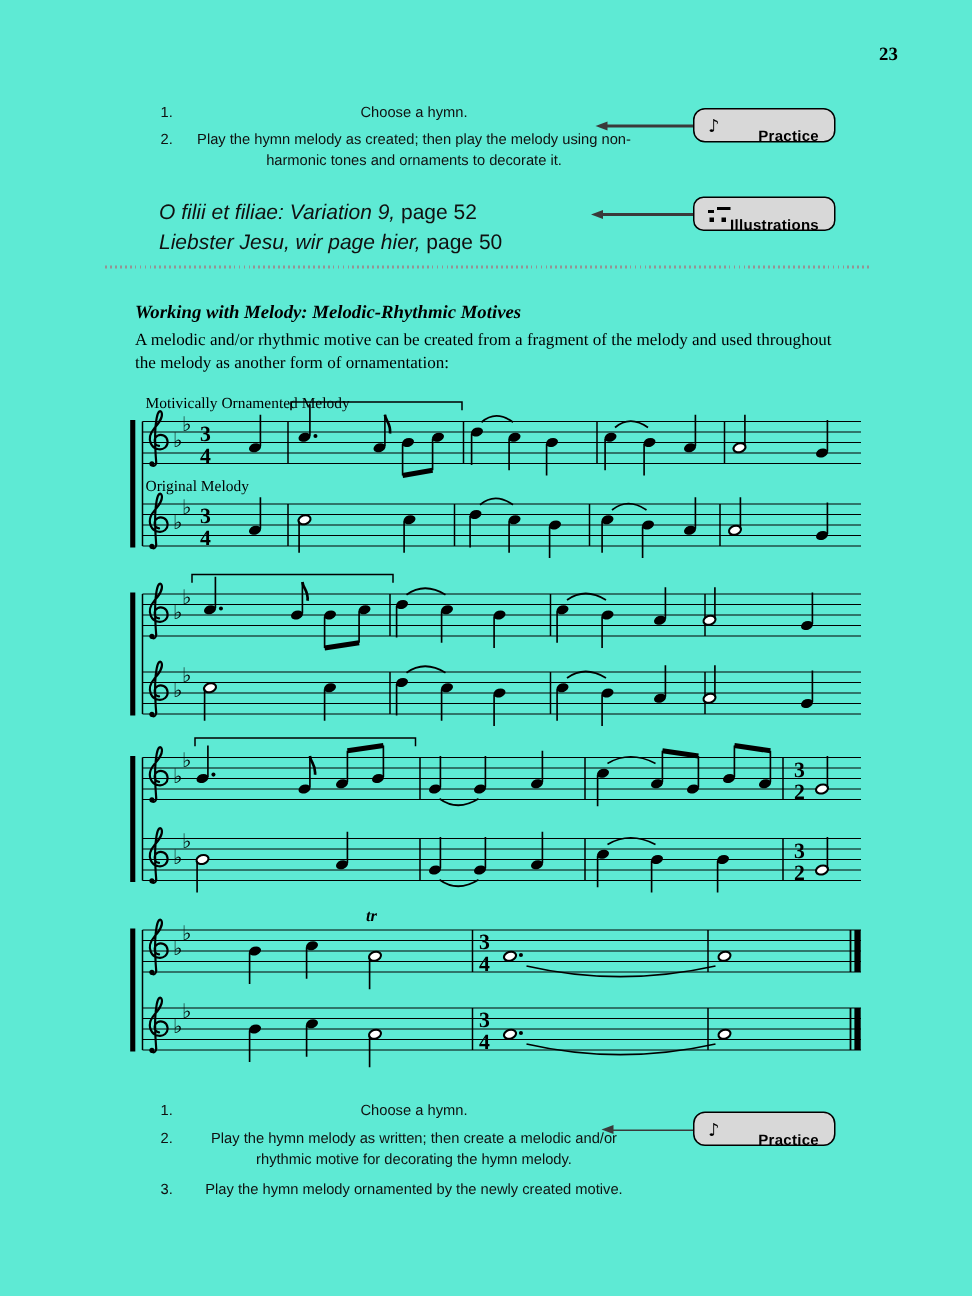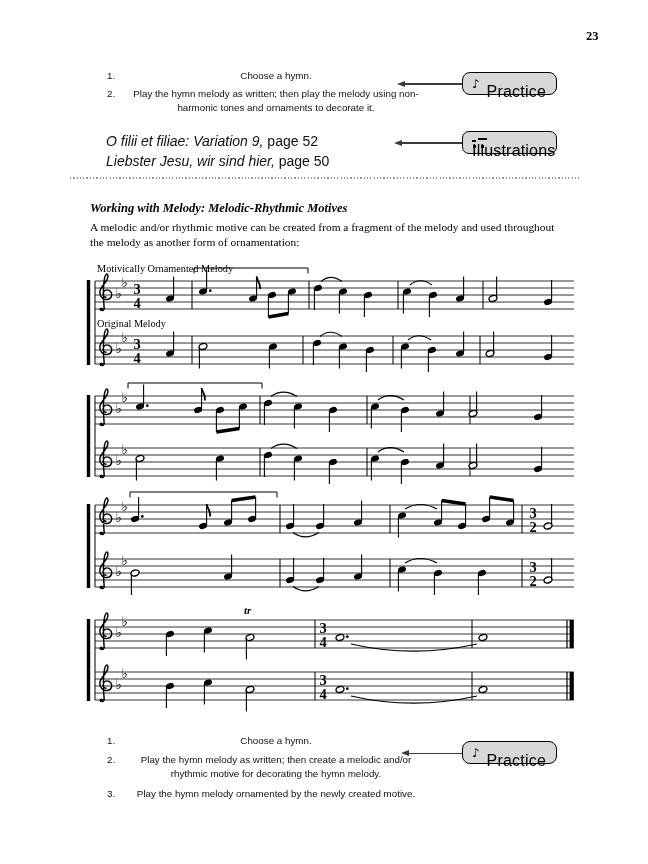--- a/index.html
+++ b/index.html
@@ -1,33 +1,33 @@
 <!DOCTYPE html>
 <html><head>
 <meta charset="utf-8">
 <style>
   html,body{margin:0;padding:0;background:#e8e8e8;}
-  #page{position:relative;width:648px;height:864px;background:#ffffff;margin:0 auto;
+  #page{position:relative;width:648px;height:864px;background:#5eead4;margin:0 auto;
         font-family:"Liberation Sans",sans-serif;color:#111;overflow:hidden;}
 
   .pagenum{position:absolute;left:586px;top:29px;font-family:"Liberation Serif",serif;
            font-weight:700;font-size:12.5px;color:#000;}
 
   .num-list{position:absolute;width:320px;font-size:9.8px;line-height:14.2px;color:#101010;}
   .num-list .row{display:flex;margin-bottom:4px;}
   .num-list .num{width:20px;flex-shrink:0;}
   .num-list .txt{width:298px;text-align:center;}
   #list-top{left:107px;top:69px;}
   #list-bottom{left:107px;top:734px;}
   #list-bottom .row{margin-bottom:5px;}
 
   .badge{position:absolute;left:462px;width:95px;height:23px;background:#d8d8d8;
          border:1.7px solid #000;border-radius:8px;display:flex;align-items:center;
          justify-content:space-between;padding:0 10px 0 9px;box-sizing:border-box;}
-  .badge-label{font-weight:400;font-size:16px;letter-spacing:.2px;color:#000;margin-top:16px;}
+  .badge-label{font-weight:700;font-size:10px;letter-spacing:.2px;color:#000;margin-top:16px;}
   .badge-icon{font-family:"DejaVu Sans",sans-serif;font-size:12px;line-height:1;color:#000;}
   #badge-practice-top{top:72px;}
   #badge-illustrations{top:131px;border-radius:7px;}
   #badge-practice-bottom{top:741px;}
 
   .illus-icon{position:relative;width:15px;height:11px;}
   .illus-icon i{position:absolute;background:#000;}
   .illus-icon .b1{left:0;top:3.2px;width:4px;height:2.2px;}
   .illus-icon .b2{left:6px;top:.6px;width:9px;height:2.2px;}
   .illus-icon .d1{left:1px;top:7.6px;width:3px;height:3px;}
@@ -64,33 +64,33 @@
 
   <div class="pagenum">23</div>
 
   <div class="num-list" id="list-top">
     <div class="row">
       <span class="num">1.</span>
       <span class="txt">Choose a hymn.</span>
     </div>
     <div class="row">
       <span class="num">2.</span>
-      <span class="txt">Play the hymn melody as written; then play the melody using non-harmonic tones and ornaments to decorate it.</span>
+      <span class="txt">Play the hymn melody as created; then play the melody using non-harmonic tones and ornaments to decorate it.</span>
     </div>
   </div>
 
   <div class="badge" id="badge-practice-top">
     <span class="badge-icon">♪</span>
     <span class="badge-label">Practice</span>
   </div>
   <div class="arrow" id="arrow-practice-top"></div>
 
   <div class="refs-col" id="refs-col1">
     <div class="ref"><span class="it">O filii et filiae: Variation 9,</span> <span>page 52</span></div>
-    <div class="ref"><span class="it">Liebster Jesu, wir sind hier,</span> <span>page 50</span></div>
+    <div class="ref"><span class="it">Liebster Jesu, wir page hier,</span> <span>page 50</span></div>
   </div>
 
   <div class="badge" id="badge-illustrations">
     <span class="illus-icon">
         <i class="b1"></i>
         <i class="b2"></i>
         <i class="d1"></i>
         <i class="d2"></i>
       </span>
     <span class="badge-label">Illustrations</span>

